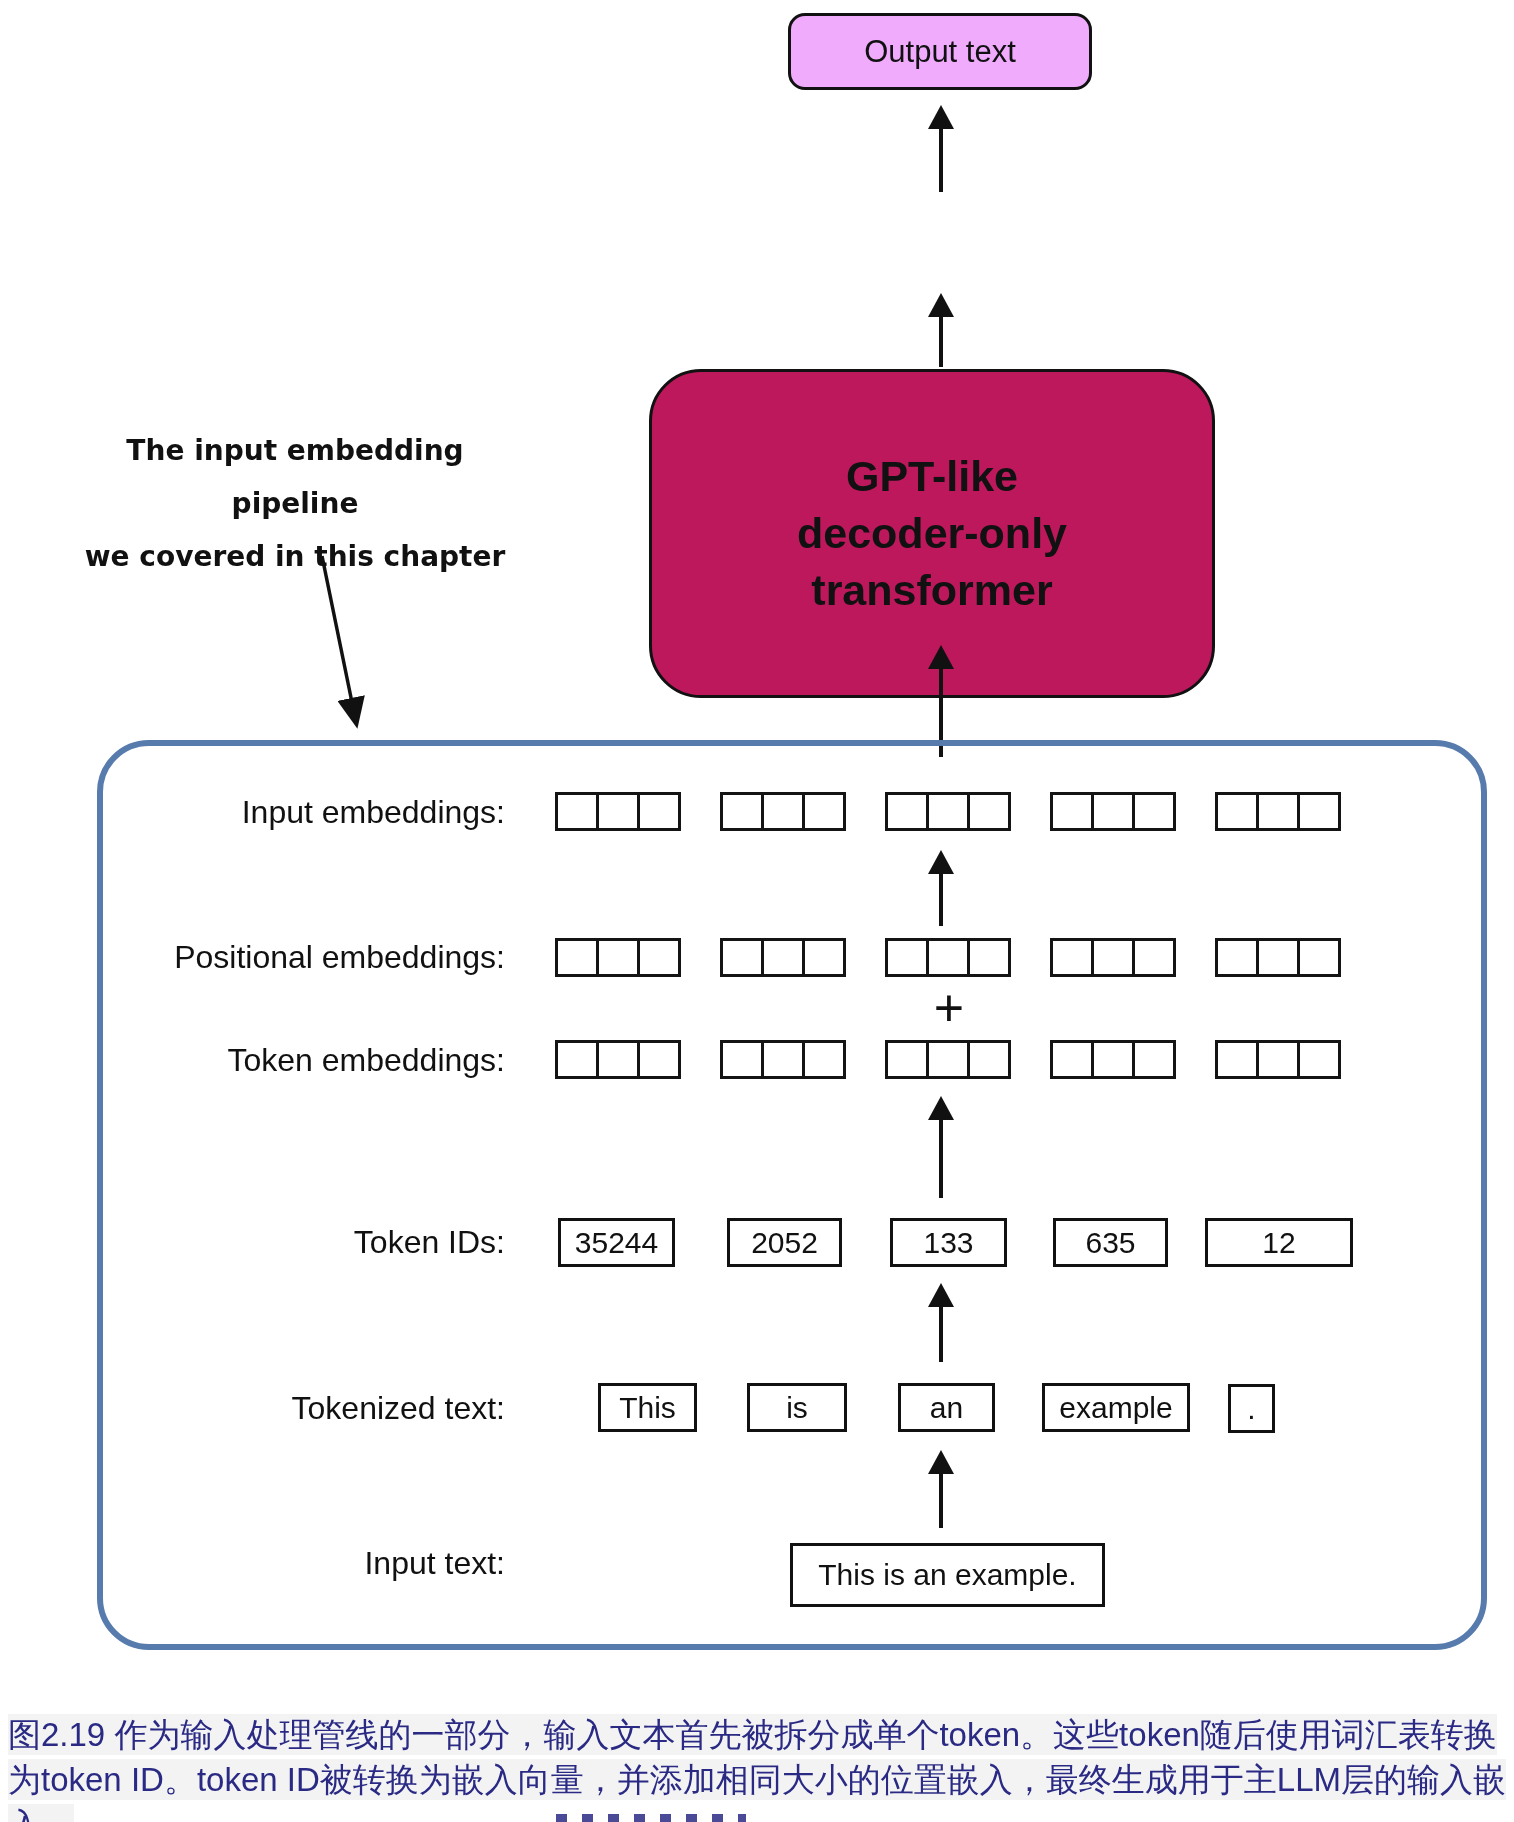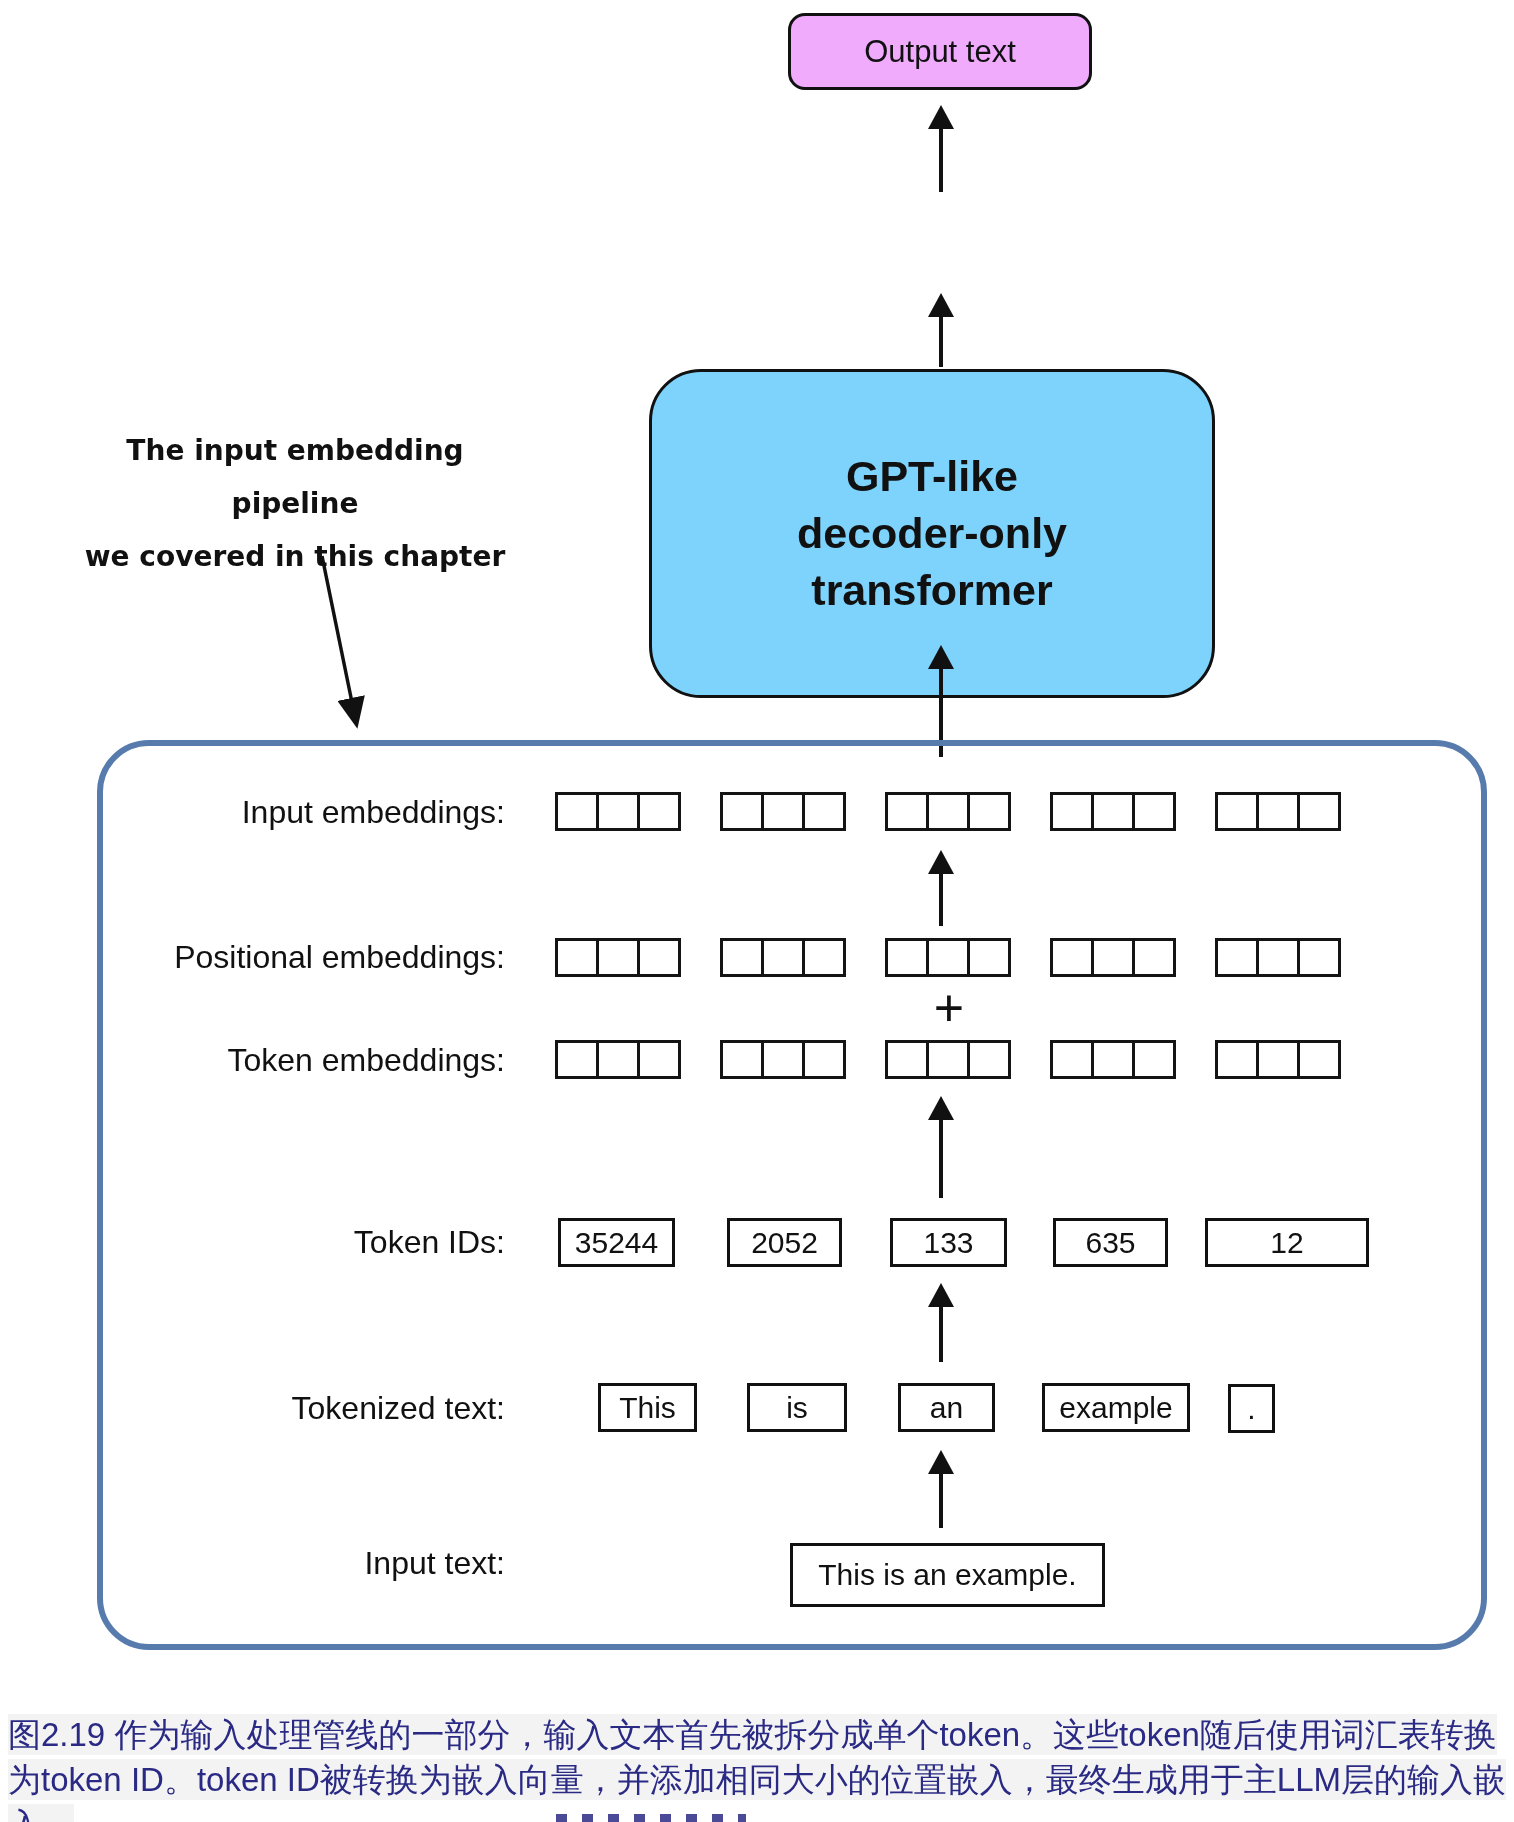--- a/index.html
+++ b/index.html
@@ -9,21 +9,21 @@
   }
   
   .node{
     position:absolute;box-sizing:border-box;background:#f0abfc;border:3px solid #111;
     display:flex;align-items:center;justify-content:center;font-size:31px;
   }
   .rounded{border-radius:17px;}
   
   .gpt{
     position:absolute;box-sizing:border-box;border:3px solid #111;border-radius:52px;
-    background:#7dd3fc;display:flex;flex-direction:column;align-items:center;justify-content:center;
+    background:#be185d;display:flex;flex-direction:column;align-items:center;justify-content:center;
     font-weight:bold;font-size:43px;line-height:57px;text-align:center;
   }
   
   .pipeline-box{
     position:absolute;box-sizing:border-box;border:6px solid #567bac;border-radius:52px;background:transparent;
   }
   
   .arrow-up{position:absolute;width:28px;}
   .arrow-up .head{width:0;height:0;margin:0 auto;border-left:13px solid transparent;border-right:13px solid transparent;border-bottom:24px solid #111;}
   .arrow-up .shaft{width:4px;margin:0 auto;background:#111;}
@@ -202,21 +202,21 @@
   <div class="arrow-up" style="left:927px;top:1096px;">
     <div class="head"></div>
     <div class="shaft" style="height:78px;"></div>
   </div>
 
   <div class="row-label" style="top:1222px;">Token IDs:</div>
   <div class="tok" style="left:558px;top:1218px;width:117px;height:49px;">35244</div>
   <div class="tok" style="left:727px;top:1218px;width:115px;height:49px;">2052</div>
   <div class="tok" style="left:890px;top:1218px;width:117px;height:49px;">133</div>
   <div class="tok" style="left:1053px;top:1218px;width:115px;height:49px;">635</div>
-  <div class="tok" style="left:1205px;top:1218px;width:164px;height:49px;">12</div>
+  <div class="tok" style="left:1205px;top:1218px;width:148px;height:49px;">12</div>
 
   <div class="arrow-up" style="left:927px;top:1283px;">
     <div class="head"></div>
     <div class="shaft" style="height:55px;"></div>
   </div>
 
   <div class="row-label" style="top:1388px;">Tokenized text:</div>
   <div class="tok italic" style="left:598px;top:1383px;width:99px;height:49px;">This</div>
   <div class="tok italic" style="left:747px;top:1383px;width:100px;height:49px;">is</div>
   <div class="tok italic" style="left:898px;top:1383px;width:97px;height:49px;">an</div>

